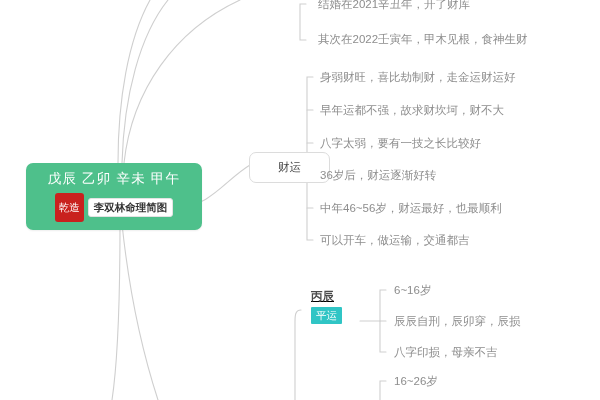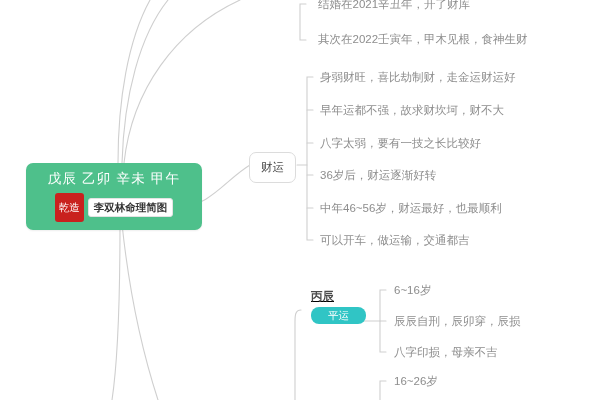--- a/index.html
+++ b/index.html
@@ -80,21 +80,21 @@
 
   
   .box-node {
     position: absolute;
     background: #ffffff;
     border: 1px solid #dcdcdc;
     border-radius: 7px;
     color: #4a4a4a;
     font-size: 11.5px;
     line-height: 15px;
-    padding: 7px 11px;
+    padding: 7px 28px;
     white-space: nowrap;
     box-sizing: border-box;
   }
 
   
   .leaf {
     position: absolute;
     color: #8d8d8d;
     font-size: 11.5px;
     line-height: 15px;
@@ -114,22 +114,22 @@
     white-space: nowrap;
     font-weight: 700;
   }
   .dayun-badge {
     display: inline-block;
     margin-top: 3px;
     background: #30c5c5;
     color: #ffffff;
     font-size: 10.5px;
     line-height: 13px;
-    padding: 2px 17px;
-    border-radius: 8px;
+    padding: 2px 5px;
+    border-radius: 1px;
     white-space: nowrap;
   }
 </style>
 </head>
 <body>
 
 <div id="canvas">
 
   <svg id="links" viewBox="0 0 600 400" width="600" height="400">
     <g fill="none" stroke="#cfcfcf" stroke-width="1.1" stroke-linecap="round">

